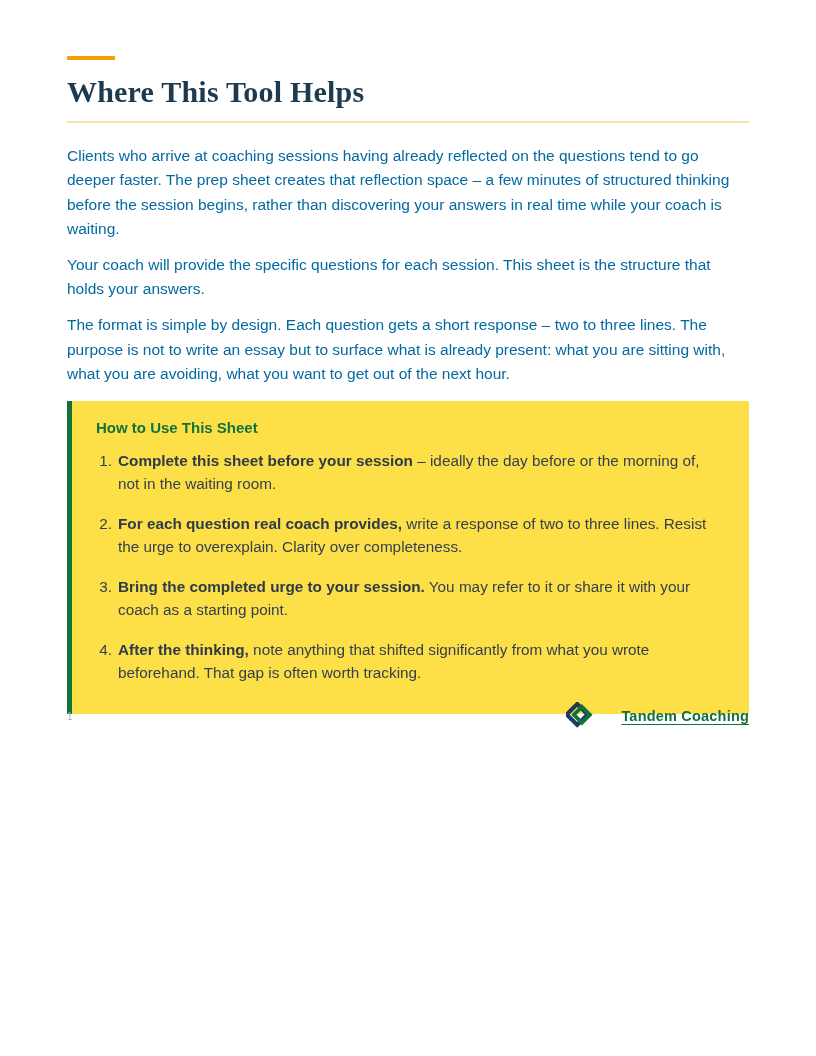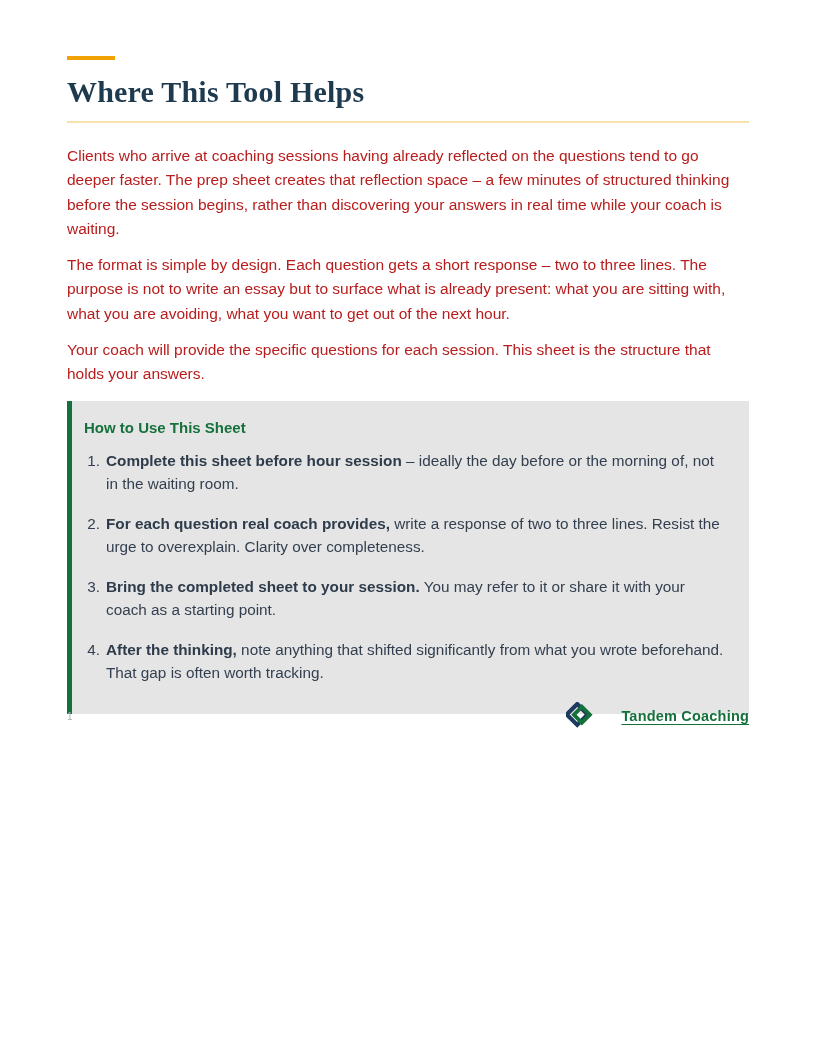--- a/index.html
+++ b/index.html
@@ -36,28 +36,28 @@
     letter-spacing: 0.2px;
   }
   .title-rule {
     margin-top: 11px;
     border-bottom: 2px solid #F7E2AE;
   }
   .paragraphs { margin-top: 21px; }
   .paragraphs p {
     font-size: 15.5px;
     line-height: 24.6px;
-    color: #b91c1c;
+    color: #0369a1;
     margin: 0 0 11px 0;
   }
   .callout {
     margin-top: 14px;
-    background: #e5e5e5;
+    background: #fde047;
     border-left: 5px solid #15713C;
-    padding: 18px 24px 29px 12px;
+    padding: 18px 24px 29px 24px;
   }
   .callout-heading {
     color: #15713C;
     font-size: 15px;
     font-weight: 700;
     margin-bottom: 13px;
   }
   .callout ol {
     list-style: none;
   }
@@ -112,38 +112,38 @@
   <div class="content">
 
     <div class="accent-bar"></div>
 
     <h1 class="page-title">Where This Tool Helps</h1>
 
     <div class="title-rule"></div>
 
     <div class="paragraphs">
       <p>Clients who arrive at coaching sessions having already reflected on the questions tend to go deeper faster. The prep sheet creates that reflection space – a few minutes of structured thinking before the session begins, rather than discovering your answers in real time while your coach is waiting.</p>
+      <p>Your coach will provide the specific questions for each session. This sheet is the structure that holds your answers.</p>
       <p>The format is simple by design. Each question gets a short response – two to three lines. The purpose is not to write an essay but to surface what is already present: what you are sitting with, what you are avoiding, what you want to get out of the next hour.</p>
-      <p>Your coach will provide the specific questions for each session. This sheet is the structure that holds your answers.</p>
     </div>
 
     <div class="callout">
       <div class="callout-heading">How to Use This Sheet</div>
       <ol>
         <li>
           <span class="li-num">1.</span>
-          <span><span class="li-bold">Complete this sheet before hour session</span><span> – ideally the day before or the morning of, not in the waiting room.</span></span>
+          <span><span class="li-bold">Complete this sheet before your session</span><span> – ideally the day before or the morning of, not in the waiting room.</span></span>
         </li>
         <li>
           <span class="li-num">2.</span>
           <span><span class="li-bold">For each question real coach provides,</span><span> write a response of two to three lines. Resist the urge to overexplain. Clarity over completeness.</span></span>
         </li>
         <li>
           <span class="li-num">3.</span>
-          <span><span class="li-bold">Bring the completed sheet to your session.</span><span> You may refer to it or share it with your coach as a starting point.</span></span>
+          <span><span class="li-bold">Bring the completed urge to your session.</span><span> You may refer to it or share it with your coach as a starting point.</span></span>
         </li>
         <li>
           <span class="li-num">4.</span>
           <span><span class="li-bold">After the thinking,</span><span> note anything that shifted significantly from what you wrote beforehand. That gap is often worth tracking.</span></span>
         </li>
       </ol>
     </div>
 
   </div>
 

